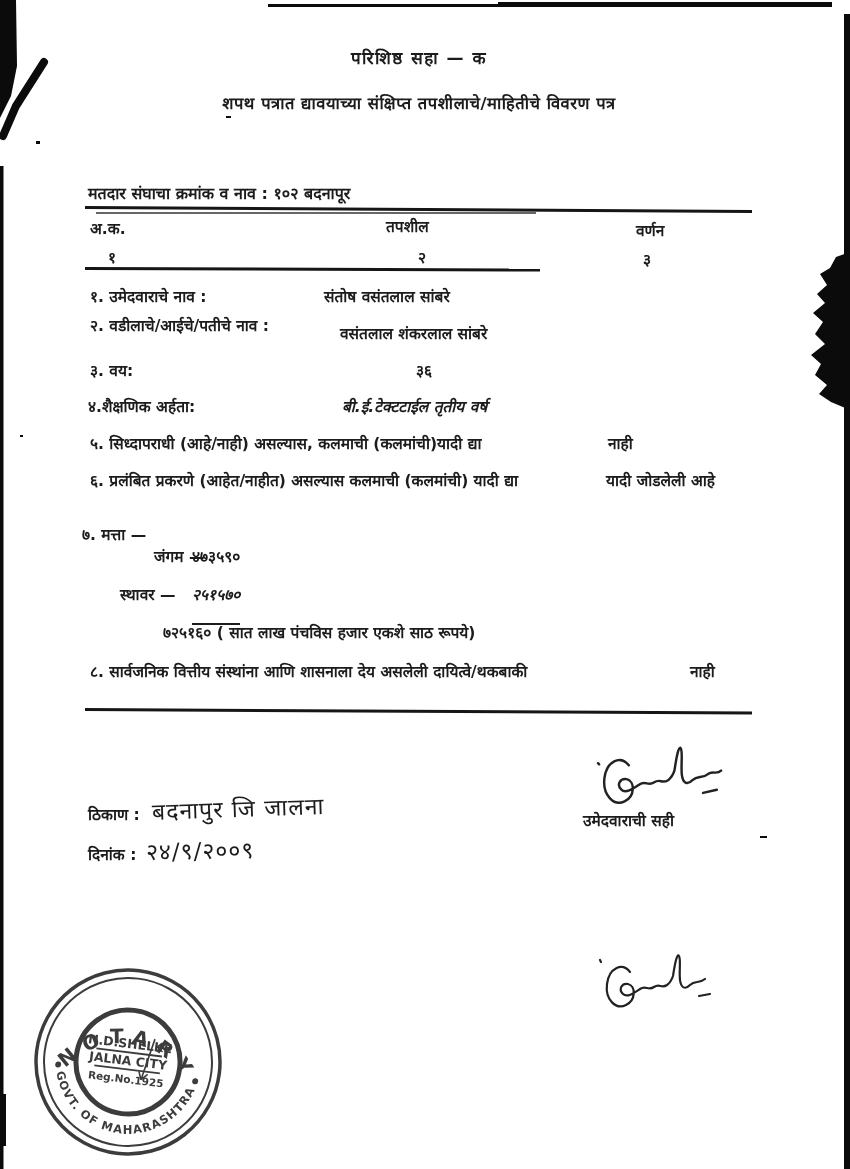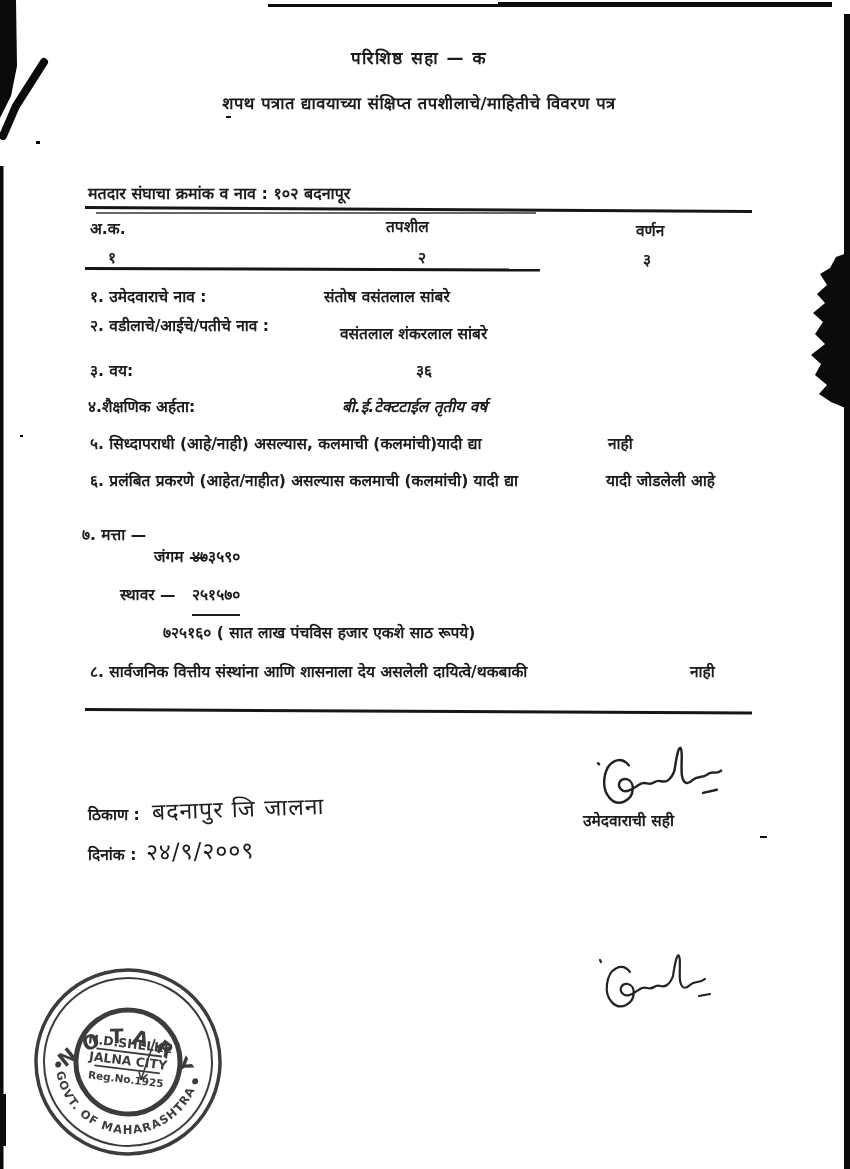--- a/index.html
+++ b/index.html
@@ -11,21 +11,21 @@
   }
   .t{position:absolute;white-space:nowrap;line-height:1.2;}
   .b{font-weight:700;}
   .center{left:0;width:838px;text-align:center;}
   .title1{top:48px;font-size:17px;letter-spacing:1.5px;}
   .title2{top:94px;font-size:16.5px;letter-spacing:0.5px;}
   .title3{top:140px;font-size:16px;}
   .constituency{top:176px;left:88px;font-size:16px;margin-top:8px;}
   .hline{position:absolute;background:#161616;transform-origin:left center;}
   .hw{font-weight:400;font-size:23px;letter-spacing:1px;}
-  .u2{border-bottom:2.5px solid #1c1c1c;padding-bottom:10px;}
+  .u2{border-bottom:2.5px solid #1c1c1c;padding-bottom:19px;font-style:italic;}
   .row-label{font-size:15.5px;}
   .row-value{font-size:15.5px;}
   svg{position:absolute;}
   .noise{pointer-events:none;}
 </style>
 </head>
 <body>
 
 <div class="page">
 

